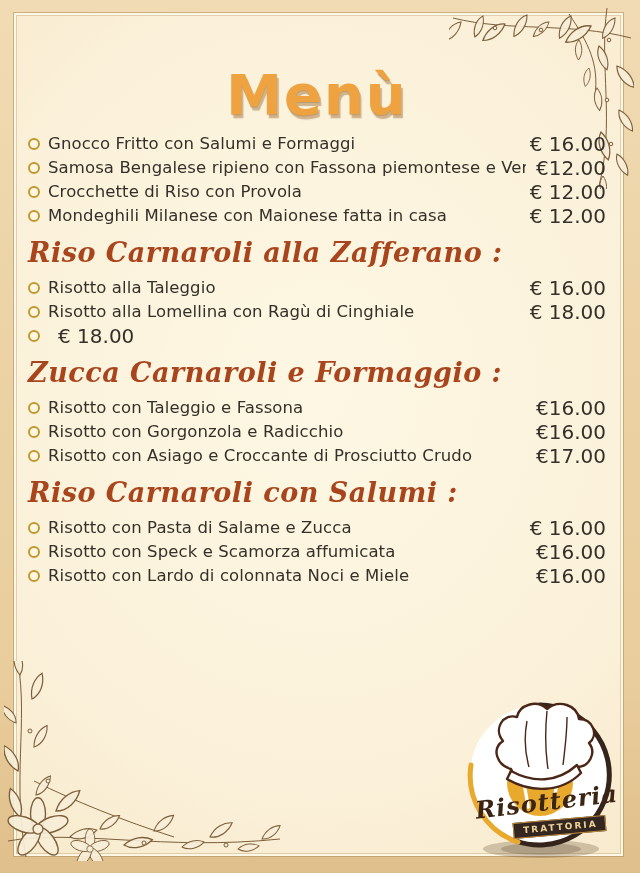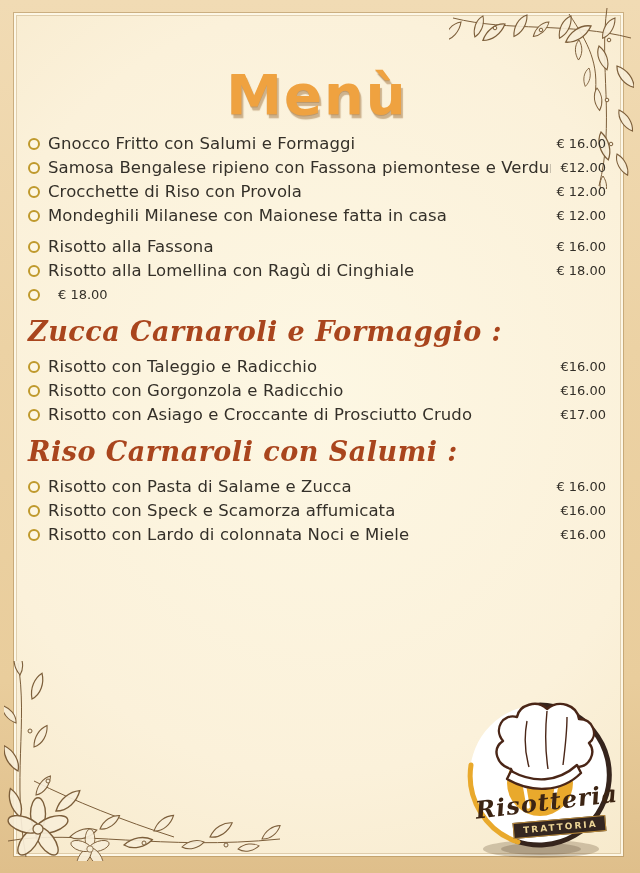--- a/index.html
+++ b/index.html
@@ -35,21 +35,21 @@
   .row{display:flex;align-items:center;height:24px;}
   .bullet{
     flex:0 0 auto;width:8px;height:8px;border-radius:50%;
     border:2px solid #bf992c;background:#fdf6e2;margin-right:8px;
   }
   .iname{
     flex:1 1 auto;font-size:16.5px;color:#343029;letter-spacing:.1px;
     white-space:nowrap;overflow:hidden;
   }
   .iprice{
-    flex:0 0 auto;font-size:13px;color:#343029;text-align:right;
+    flex:0 0 auto;font-size:20px;color:#343029;text-align:right;
     padding-left:10px;white-space:nowrap;
   }
   
   .floral{position:absolute;pointer-events:none;}
   .floral-tr{top:4px;right:6px;width:185px;height:185px;}
   .floral-bl{left:4px;bottom:12px;width:280px;height:200px;}
   .floral svg{width:100%;height:100%;}
   .floral path,.floral ellipse{stroke:#7c5e3a;stroke-width:1.1;fill:#f7eed8;fill-opacity:.92;}
   .floral .stem{fill:none;stroke-width:1;}
   .floral circle{fill:#f7eed8;stroke:#7c5e3a;stroke-width:1;}
@@ -168,41 +168,42 @@
         <span class="iprice">€ 12.00</span>
       </div>
       <div class="row">
         <span class="bullet"></span>
         <span class="iname">Mondeghili Milanese con Maionese fatta in casa</span>
         <span class="iprice">€ 12.00</span>
       </div>
     </div>
 
     <div class="section">
-      <div class="row">
-        <span class="bullet"></span>
-        <span class="iname">Risotto alla Fassona</span>
+      <div class="section-heading">Riso Carnaroli alla Zafferano :</div>
+      <div class="row">
+        <span class="bullet"></span>
+        <span class="iname">Risotto alla Taleggio</span>
         <span class="iprice">€ 16.00</span>
       </div>
       <div class="row">
         <span class="bullet"></span>
         <span class="iname">Risotto alla Lomellina con Ragù di Cinghiale</span>
         <span class="iprice">€ 18.00</span>
       </div>
       <div class="row">
         <span class="bullet"></span>
         <span class="iprice">€ 18.00</span>
       </div>
     </div>
 
     <div class="section">
       <div class="section-heading">Zucca Carnaroli e Formaggio :</div>
       <div class="row">
         <span class="bullet"></span>
-        <span class="iname">Risotto con Taleggio e Radicchio</span>
+        <span class="iname">Risotto con Taleggio e Fassona</span>
         <span class="iprice">€16.00</span>
       </div>
       <div class="row">
         <span class="bullet"></span>
         <span class="iname">Risotto con Gorgonzola e Radicchio</span>
         <span class="iprice">€16.00</span>
       </div>
       <div class="row">
         <span class="bullet"></span>
         <span class="iname">Risotto con Asiago e Croccante di Prosciutto Crudo</span>

